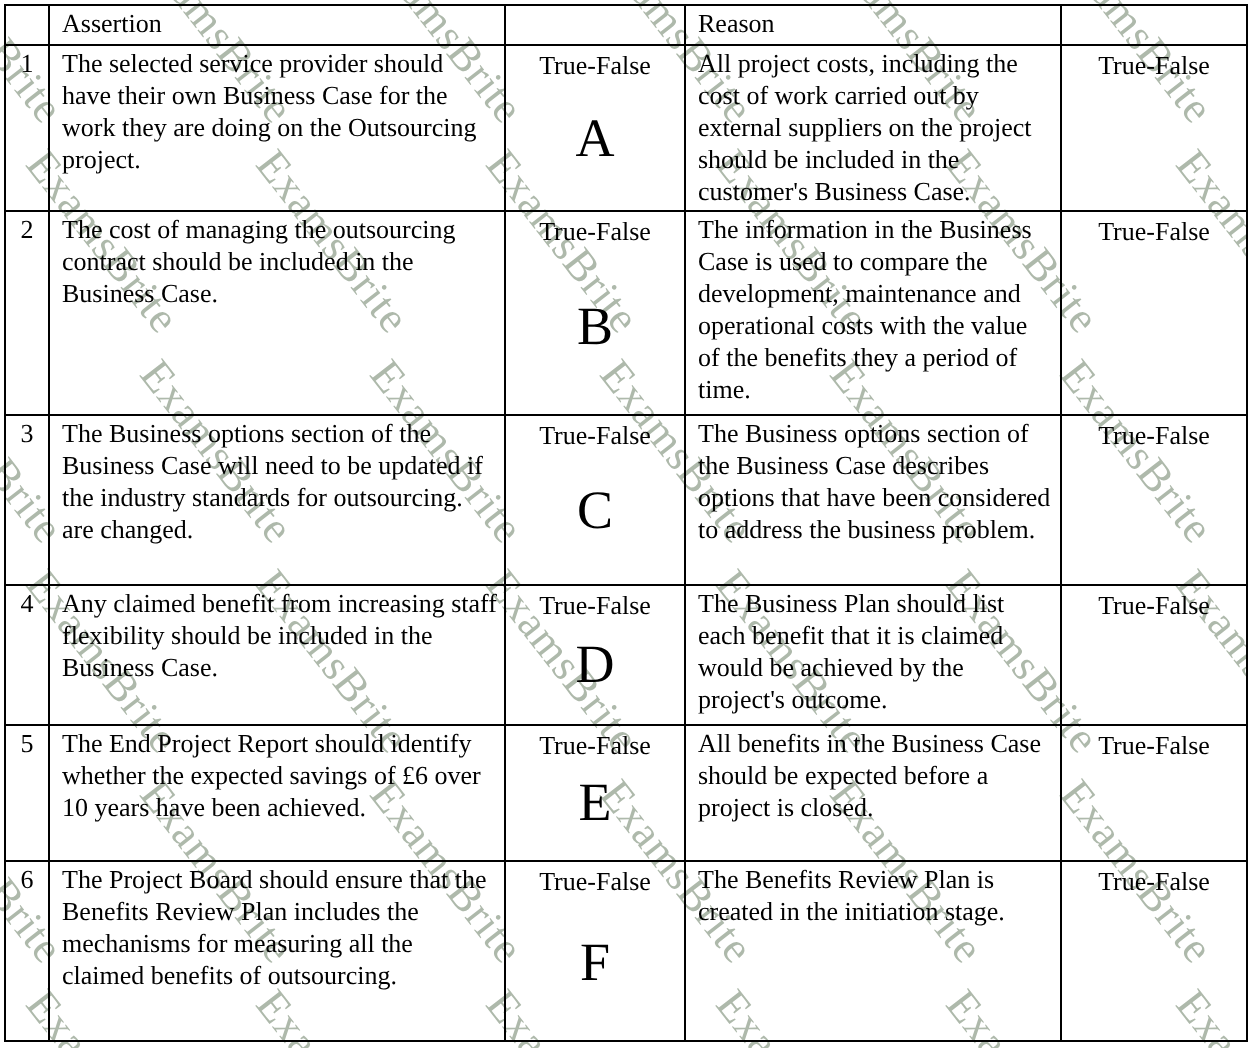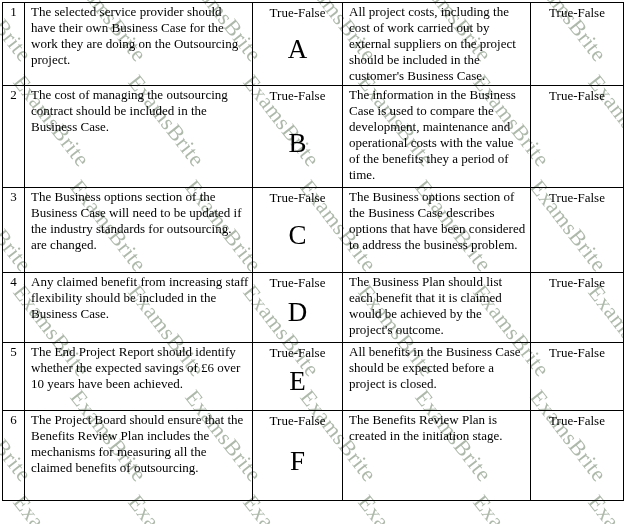--- a/index.html
+++ b/index.html
@@ -120,20 +120,27 @@
 
   <table class="qtable">
     <colgroup>
       <col class="c-num">
         <col class="c-assertion">
         <col class="c-tf1">
         <col class="c-reason">
         <col class="c-tf2">
     </colgroup>
     <tbody>
+    <tr class="header-row">
+      <td class="cell-num"></td>
+      <td>Assertion</td>
+      <td></td>
+      <td>Reason</td>
+      <td></td>
+    </tr>
 
     <tr class="row-1">
       <td class="cell-num">1</td>
       <td>The selected service provider should have their own Business Case for the work they are doing on the Outsourcing project.</td>
       <td class="cell-tf">
         <div class="tf-label">True-False</div>
         <div class="option-letter">A</div>
       </td>
       <td>All project costs, including the cost of work carried out by external suppliers on the project should be included in the customer's Business Case.</td>
       <td class="cell-tf">

